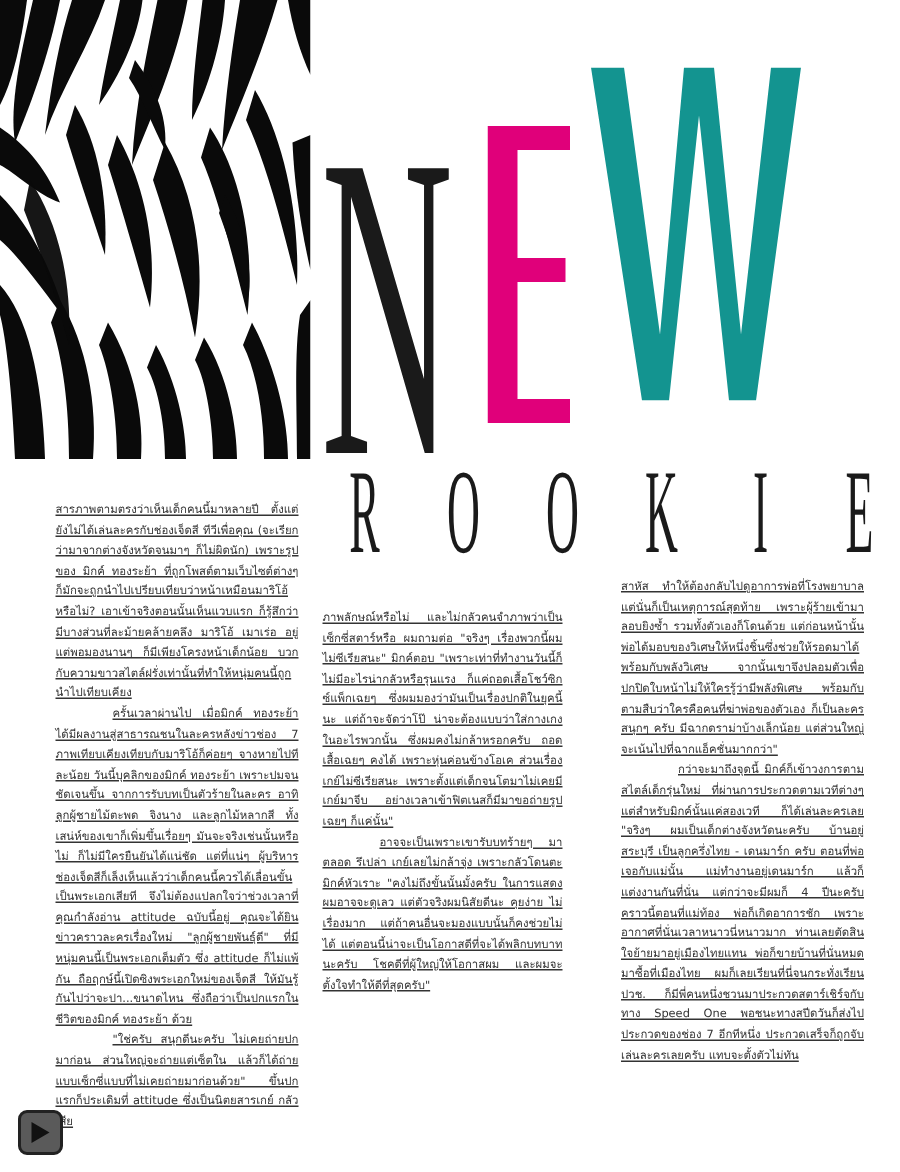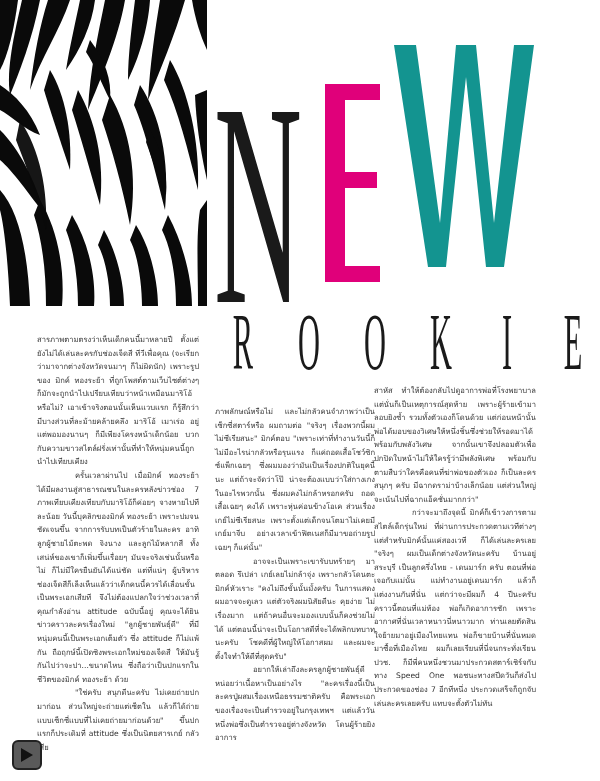--- a/index.html
+++ b/index.html
@@ -6,25 +6,25 @@
   body { width:600px; height:781px; position:relative; overflow:hidden; font-family:"DejaVu Sans", sans-serif; }
   .zebra { position:absolute; left:0; top:0; width:207px; height:306px; background:#fff; overflow:hidden; }
   .zebra svg { display:block; }
   .title-letter { position:absolute; font-family:"Liberation Sans", sans-serif; line-height:1; }
   .n-letter { left:214px; top:60px; font-family:"Liberation Serif", serif; font-size:290px; color:#1a1a1a; transform:scaleX(0.42); transform-origin:left top; }
   .e-letter { left:325px; top:84px; width:55px; height:198px; }
   .w-letter { left:394px; top:45px; width:140px; height:222px; }
   .rookie { position:absolute; left:213px; top:305px; width:390px; height:75px; display:flex; justify-content:space-between; font-family:"Liberation Serif", serif; font-size:80px; color:#1a1a1a; line-height:75px; }
   .rookie span { display:inline-block; transform:scaleX(0.38); transform-origin:center; width:60px; text-align:center; }
   .col { position:absolute; font-size:7.6px; line-height:13.6px; color:#333; text-align:justify; }
-  .col p { margin:0; }
+  .col p { margin:0;text-decoration:underline; }
   .col p.indent { text-indent:38px; }
   .col1 { left:37px; top:333px; width:162px; }
   .col2 { left:215px; top:405px; width:160px; }
-  .col3 { left:374px; top:384px; width:162px; }
+  .col3 { left:414px; top:384px; width:162px; }
   .play-btn { position:absolute; left:12px; top:740px; width:30px; height:30px; background:#5a5a5a; border:2px solid #222; border-radius:6px; box-sizing:border-box; display:flex; align-items:center; justify-content:center; cursor:pointer; }
   .play-btn svg { display:block; }
 </style>
 </head>
 <body>
 
 <div class="zebra">
   <svg width="207" height="306" viewBox="0 0 207 306" xmlns="http://www.w3.org/2000/svg">
     <rect width="207" height="306" fill="#ffffff"></rect>
     <g fill="#0a0a0a">
@@ -85,21 +85,20 @@
 
 <div class="col col1">
   <p>สารภาพตามตรงว่าเห็นเด็กคนนี้มาหลายปี ตั้งแต่ยังไม่ได้เล่นละครกับช่องเจ็ดสี ทีวีเพื่อคุณ (จะเรียกว่ามาจากต่างจังหวัดจนมาๆ ก็ไม่ผิดนัก) เพราะรูปของ มิกค์ ทองระย้า ที่ถูกโพสต์ตามเว็บไซต์ต่างๆ ก็มักจะถูกนำไปเปรียบเทียบว่าหน้าเหมือนมาริโอ้หรือไม่? เอาเข้าจริงตอนนั้นเห็นแวบแรก ก็รู้สึกว่ามีบางส่วนที่ละม้ายคล้ายคลึง มาริโอ้ เมาเร่อ อยู่ แต่พอมองนานๆ ก็มีเพียงโครงหน้าเด็กน้อย บวกกับความขาวสไตล์ฝรั่งเท่านั้นที่ทำให้หนุ่มคนนี้ถูกนำไปเทียบเคียง</p>
   <p class="indent">ครั้นเวลาผ่านไป เมื่อมิกค์ ทองระย้า ได้มีผลงานสู่สาธารณชนในละครหลังข่าวช่อง 7 ภาพเทียบเคียงเทียบกับมาริโอ้ก็ค่อยๆ จางหายไปทีละน้อย วันนี้บุคลิกของมิกค์ ทองระย้า เพราะปมจนชัดเจนขึ้น จากการรับบทเป็นตัวร้ายในละคร อาทิ ลูกผู้ชายไม้ตะพด จิงนาง และลูกไม้หลากสี ทั้งเสน่ห์ของเขาก็เพิ่มขึ้นเรื่อยๆ มันจะจริงเช่นนั้นหรือไม่ ก็ไม่มีใครยืนยันได้แน่ชัด แต่ที่แน่ๆ ผู้บริหารช่องเจ็ดสีก็เล็งเห็นแล้วว่าเด็กคนนี้ควรได้เลื่อนขั้นเป็นพระเอกเสียที จึงไม่ต้องแปลกใจว่าช่วงเวลาที่คุณกำลังอ่าน attitude ฉบับนี้อยู่ คุณจะได้ยินข่าวคราวละครเรื่องใหม่ "ลูกผู้ชายพันธุ์ดี" ที่มีหนุ่มคนนี้เป็นพระเอกเต็มตัว ซึ่ง attitude ก็ไม่แพ้กัน ถือฤกษ์นี้เปิดซิงพระเอกใหม่ของเจ็ดสี ให้มันรู้กันไปว่าจะปา...ขนาดไหน ซึ่งถือว่าเป็นปกแรกในชีวิตของมิกค์ ทองระย้า ด้วย</p>
   <p class="indent">"ใช่ครับ สนุกดีนะครับ ไม่เคยถ่ายปกมาก่อน ส่วนใหญ่จะถ่ายแต่เซ็ตใน แล้วก็ได้ถ่ายแบบเซ็กซี่แบบที่ไม่เคยถ่ายมาก่อนด้วย" ขึ้นปกแรกก็ประเดิมที่ attitude ซึ่งเป็นนิตยสารเกย์ กลัวเสีย</p>
 </div>
 
 <div class="col col2">
   <p>ภาพลักษณ์หรือไม่ และไม่กลัวคนจำภาพว่าเป็นเซ็กซี่สตาร์หรือ ผมถามต่อ "จริงๆ เรื่องพวกนี้ผมไม่ซีเรียสนะ" มิกค์ตอบ "เพราะเท่าที่ทำงานวันนี้ก็ไม่มีอะไรน่ากลัวหรือรุนแรง ก็แค่ถอดเสื้อโชว์ซิกซ์แพ็กเฉยๆ ซึ่งผมมองว่ามันเป็นเรื่องปกติในยุคนี้นะ แต่ถ้าจะจัดว่าโป๊ น่าจะต้องแบบว่าใส่กางเกงในอะไรพวกนั้น ซึ่งผมคงไม่กล้าหรอกครับ ถอดเสื้อเฉยๆ คงได้ เพราะหุ่นค่อนข้างโอเค ส่วนเรื่องเกย์ไม่ซีเรียสนะ เพราะตั้งแต่เด็กจนโตมาไม่เคยมีเกย์มาจีบ อย่างเวลาเข้าฟิตเนสก็มีมาขอถ่ายรูปเฉยๆ ก็แค่นั้น"</p>
   <p class="indent">อาจจะเป็นเพราะเขารับบทร้ายๆ มาตลอด รึเปล่า เกย์เลยไม่กล้าจุ่ง เพราะกลัวโดนตะ มิกค์หัวเราะ "คงไม่ถึงขั้นนั้นมั้งครับ ในการแสดงผมอาจจะดูเลว แต่ตัวจริงผมนิสัยดีนะ คุยง่าย ไม่เรื่องมาก แต่ถ้าคนอื่นจะมองแบบนั้นก็คงช่วยไม่ได้ แต่ตอนนี้น่าจะเป็นโอกาสดีที่จะได้พลิกบทบาทนะครับ โชคดีที่ผู้ใหญ่ให้โอกาสผม และผมจะตั้งใจทำให้ดีที่สุดครับ"</p>
-  <p class="indent">อยากให้เล่าถึงละครลูกผู้ชายพันธุ์ดีหน่อยว่าเนื้อหาเป็นอย่างไร "ละครเรื่องนี้เป็นละครปู่ผสมเรื่องเหนือธรรมชาติครับ คือพระเอกของเรื่องจะเป็นตำรวจอยู่ในกรุงเทพฯ แต่แล้ววันหนึ่งพ่อซึ่งเป็นตำรวจอยู่ต่างจังหวัด โดนผู้ร้ายยิงอาการ</p>
 </div>
 
 <div class="col col3">
   <p>สาหัส ทำให้ต้องกลับไปดูอาการพ่อที่โรงพยาบาล แต่นั่นก็เป็นเหตุการณ์สุดท้าย เพราะผู้ร้ายเข้ามาลอบยิงซ้ำ รวมทั้งตัวเองก็โดนด้วย แต่ก่อนหน้านั้นพ่อได้มอบของวิเศษให้หนึ่งชิ้นซึ่งช่วยให้รอดมาได้พร้อมกับพลังวิเศษ จากนั้นเขาจึงปลอมตัวเพื่อปกปิดใบหน้าไม่ให้ใครรู้ว่ามีพลังพิเศษ พร้อมกับตามสืบว่าใครคือคนที่ฆ่าพ่อของตัวเอง ก็เป็นละครสนุกๆ ครับ มีฉากดราม่าบ้างเล็กน้อย แต่ส่วนใหญ่จะเน้นไปที่ฉากแอ็คชั่นมากกว่า"</p>
   <p class="indent">กว่าจะมาถึงจุดนี้ มิกค์ก็เข้าวงการตามสไตล์เด็กรุ่นใหม่ ที่ผ่านการประกวดตามเวทีต่างๆ แต่สำหรับมิกค์นั้นแค่สองเวที ก็ได้เล่นละครเลย "จริงๆ ผมเป็นเด็กต่างจังหวัดนะครับ บ้านอยู่สระบุรี เป็นลูกครึ่งไทย - เดนมาร์ก ครับ ตอนที่พ่อเจอกับแม่นั้น แม่ทำงานอยู่เดนมาร์ก แล้วก็แต่งงานกันที่นั่น แต่กว่าจะมีผมก็ 4 ปีนะครับ คราวนี้ตอนที่แม่ท้อง พ่อก็เกิดอาการชัก เพราะอากาศที่นั่นเวลาหนาวนี่หนาวมาก ท่านเลยตัดสินใจย้ายมาอยู่เมืองไทยแทน พ่อก็ขายบ้านที่นั่นหมด มาซื้อที่เมืองไทย ผมก็เลยเรียนที่นี่จนกระทั่งเรียน ปวช. ก็มีพี่คนหนึ่งชวนมาประกวดสตาร์เชิร์จกับทาง Speed One พอชนะทางสปีดวันก็ส่งไปประกวดของช่อง 7 อีกทีหนึ่ง ประกวดเสร็จก็ถูกจับเล่นละครเลยครับ แทบจะตั้งตัวไม่ทัน</p>
 </div>
 
 <div class="play-btn">
   <svg width="14" height="16" viewBox="0 0 14 16">
     <path d="M1,1 L13,8 L1,15 Z" fill="#111"></path>

